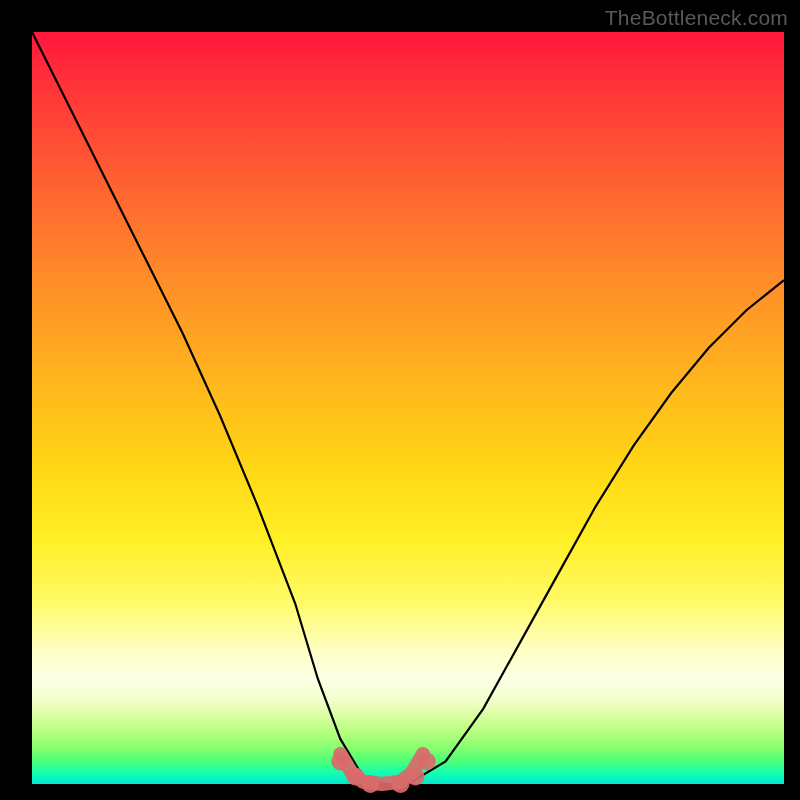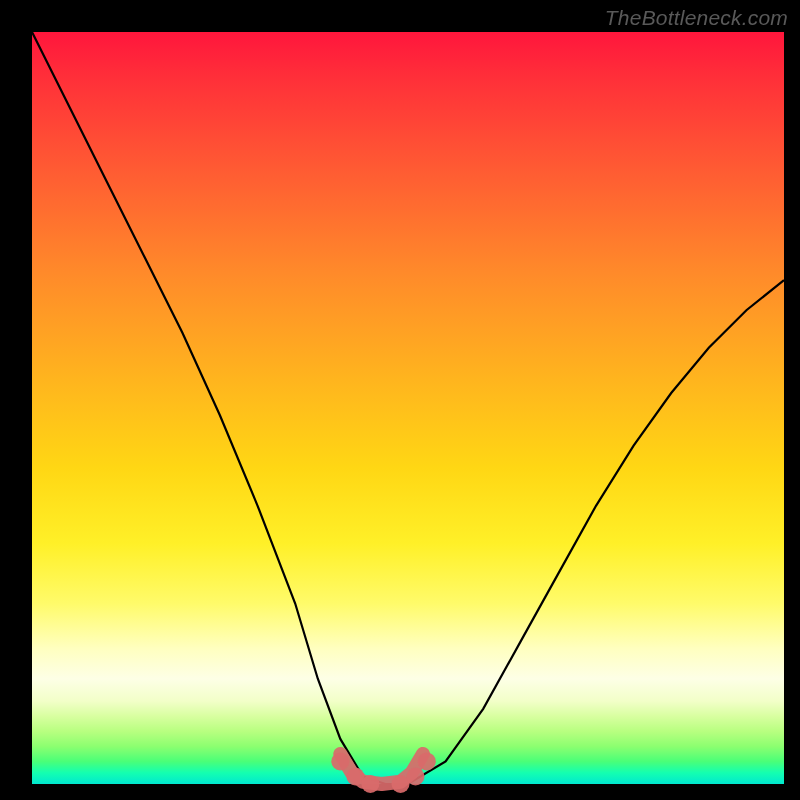--- a/index.html
+++ b/index.html
@@ -48,21 +48,20 @@
   }
   .watermark {
     position: absolute;
     top: 6px;
     right: 12px;
     color: #595959;
     font-size: 21px;
     font-weight: 500;
     letter-spacing: 0.2px;
     z-index: 5;
-    font-style: italic;
   }
   svg.curve {
     position: absolute;
     left: 0;
     top: 0;
     width: 752px;
     height: 752px;
     overflow: visible;
   }
 </style>

